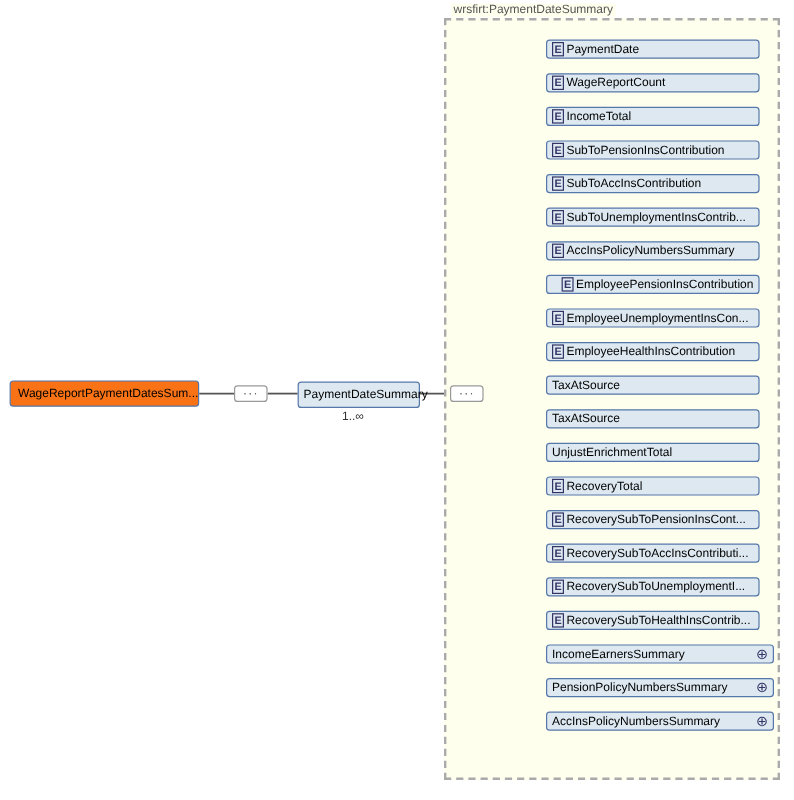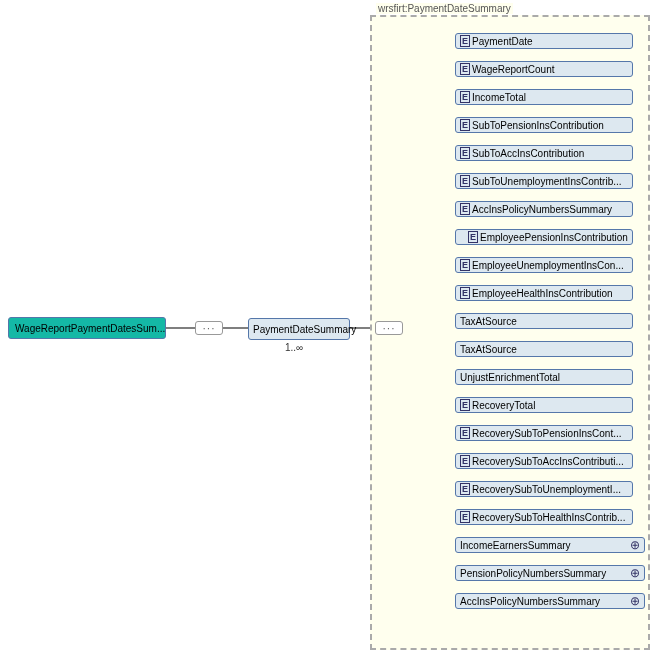--- a/index.html
+++ b/index.html
@@ -64,21 +64,21 @@
       line-height: 10px;
     }
     .node-plain {
       background: #dde8f0;
       border: 1px solid #5577aa;
     }
     
     .left-node {
       position: absolute;
       height: 22px;
-      background: #14b8a6;
+      background: #f97316;
       border: 1px solid #5577aa;
       border-radius: 3px;
       display: flex;
       align-items: center;
       padding: 0 6px;
       font-size: 10px;
       white-space: nowrap;
     }
     
     .connector-dots {

